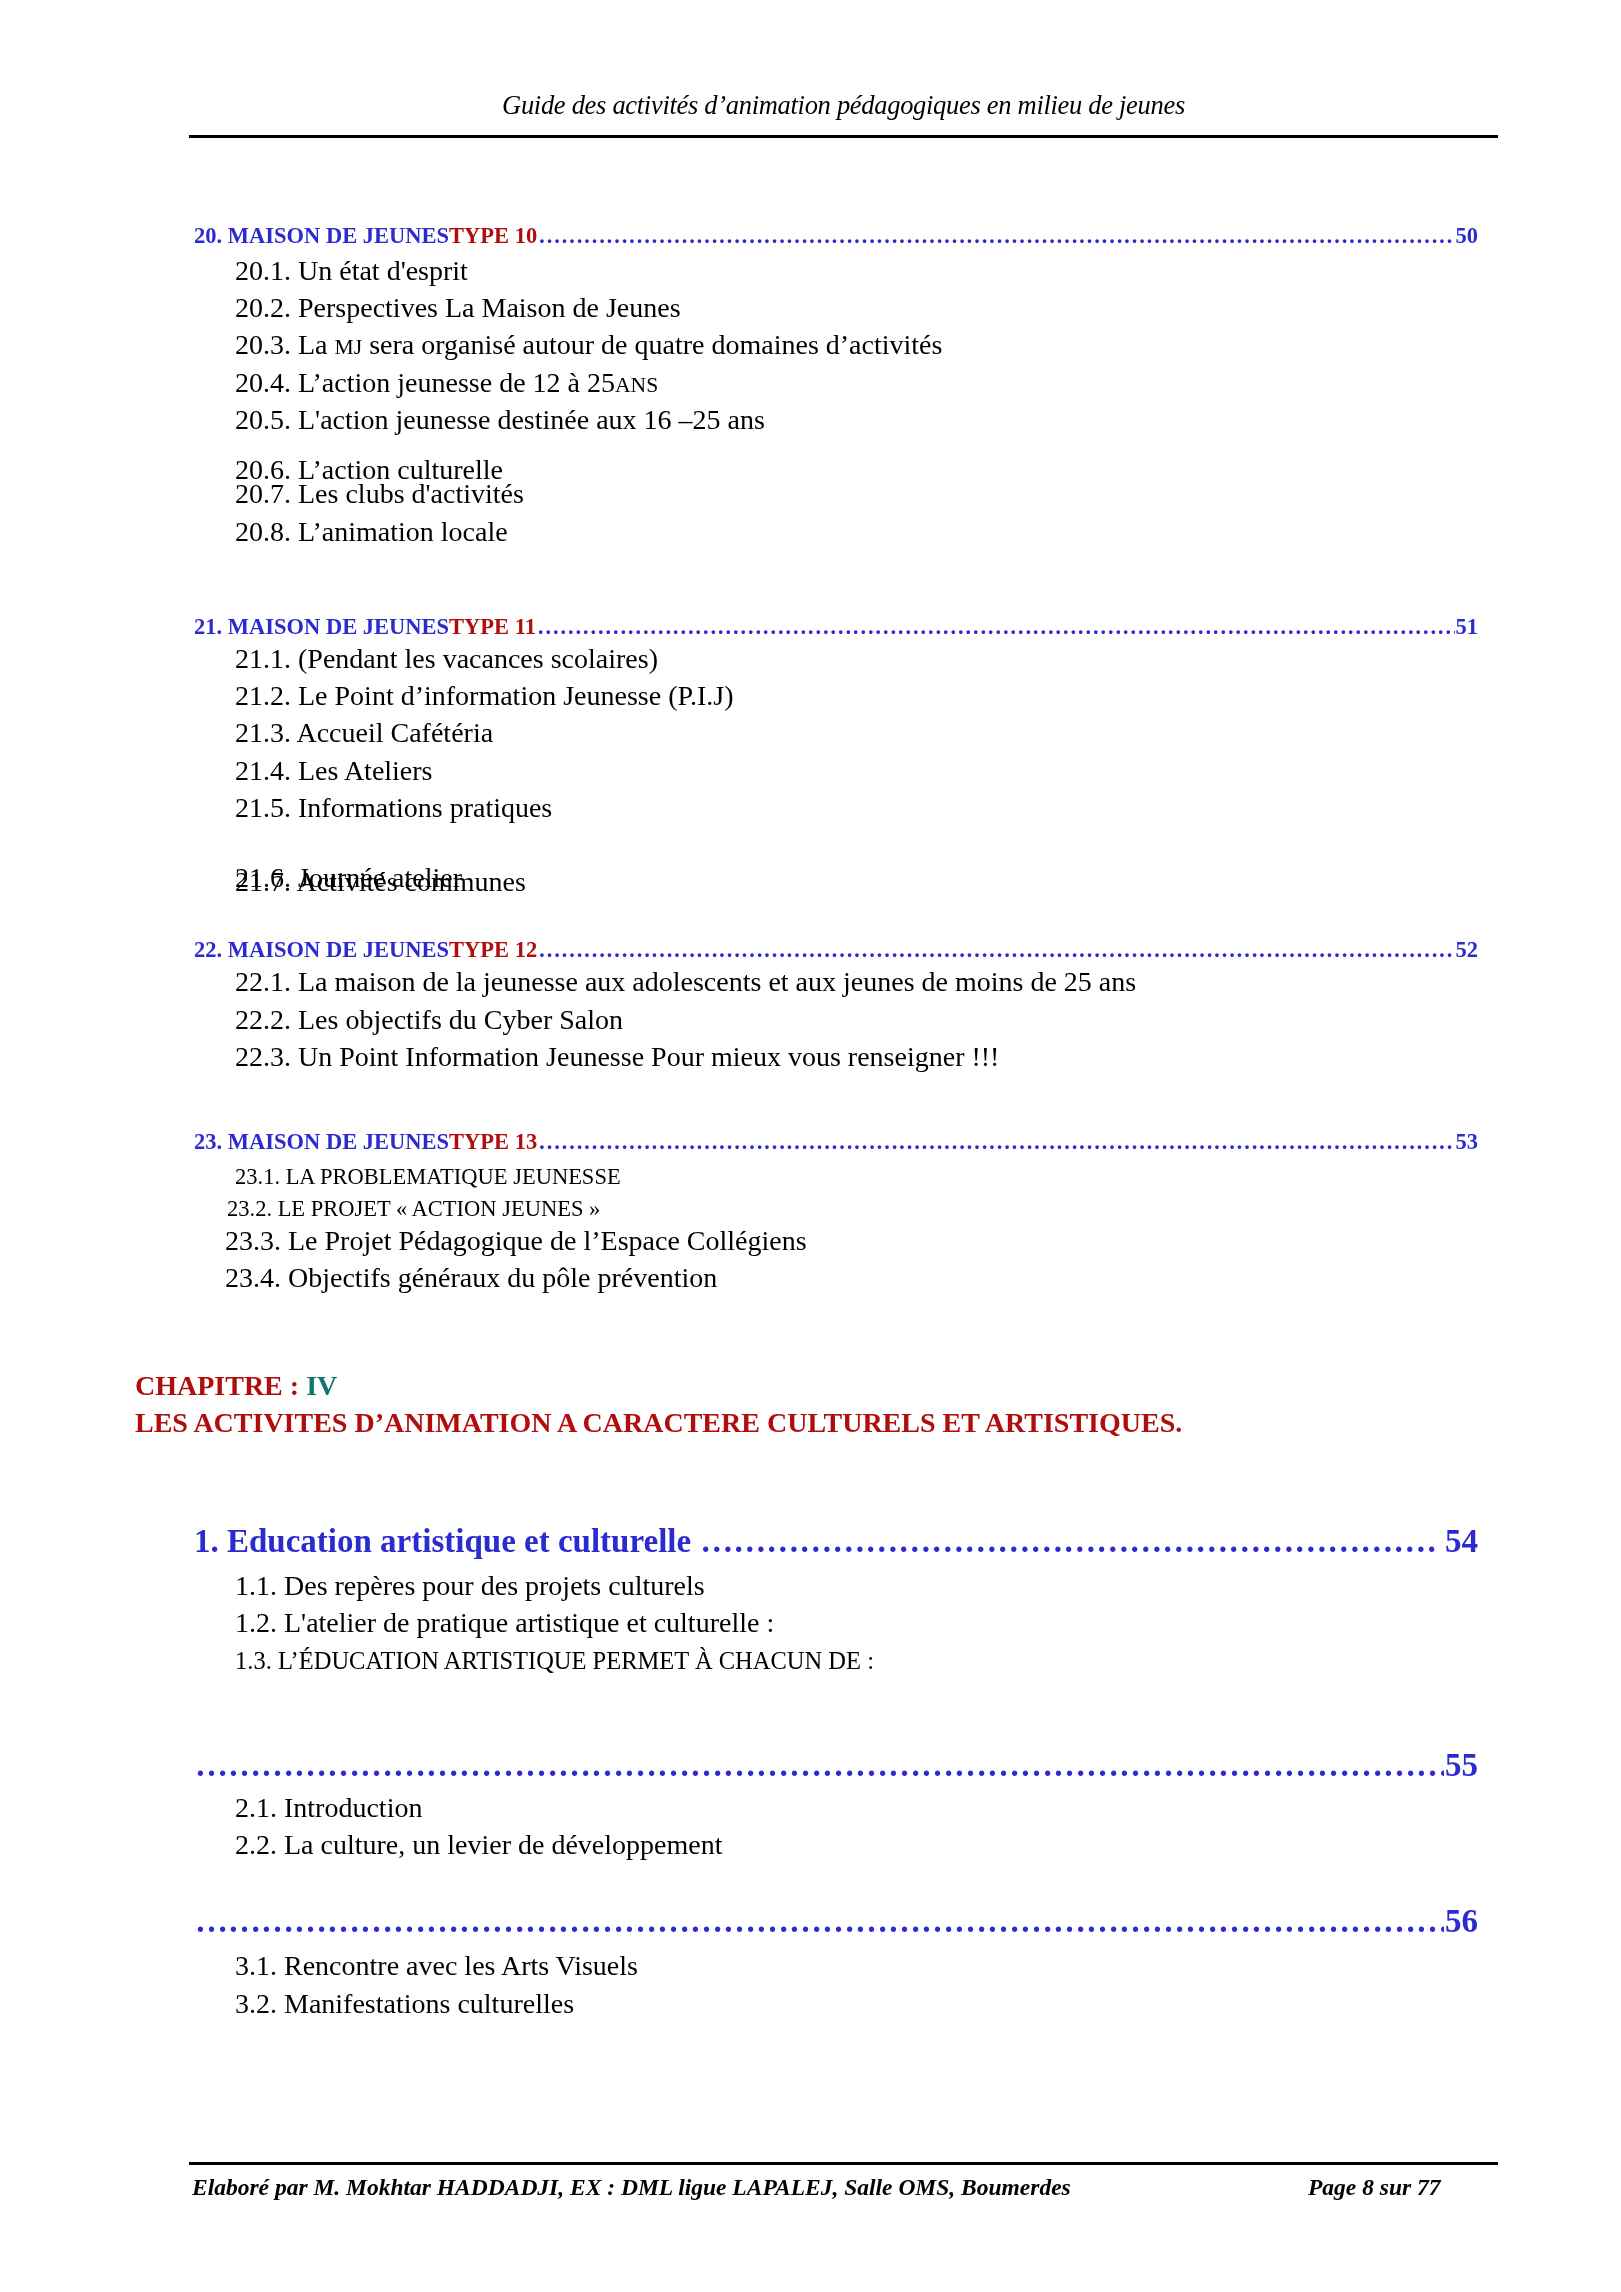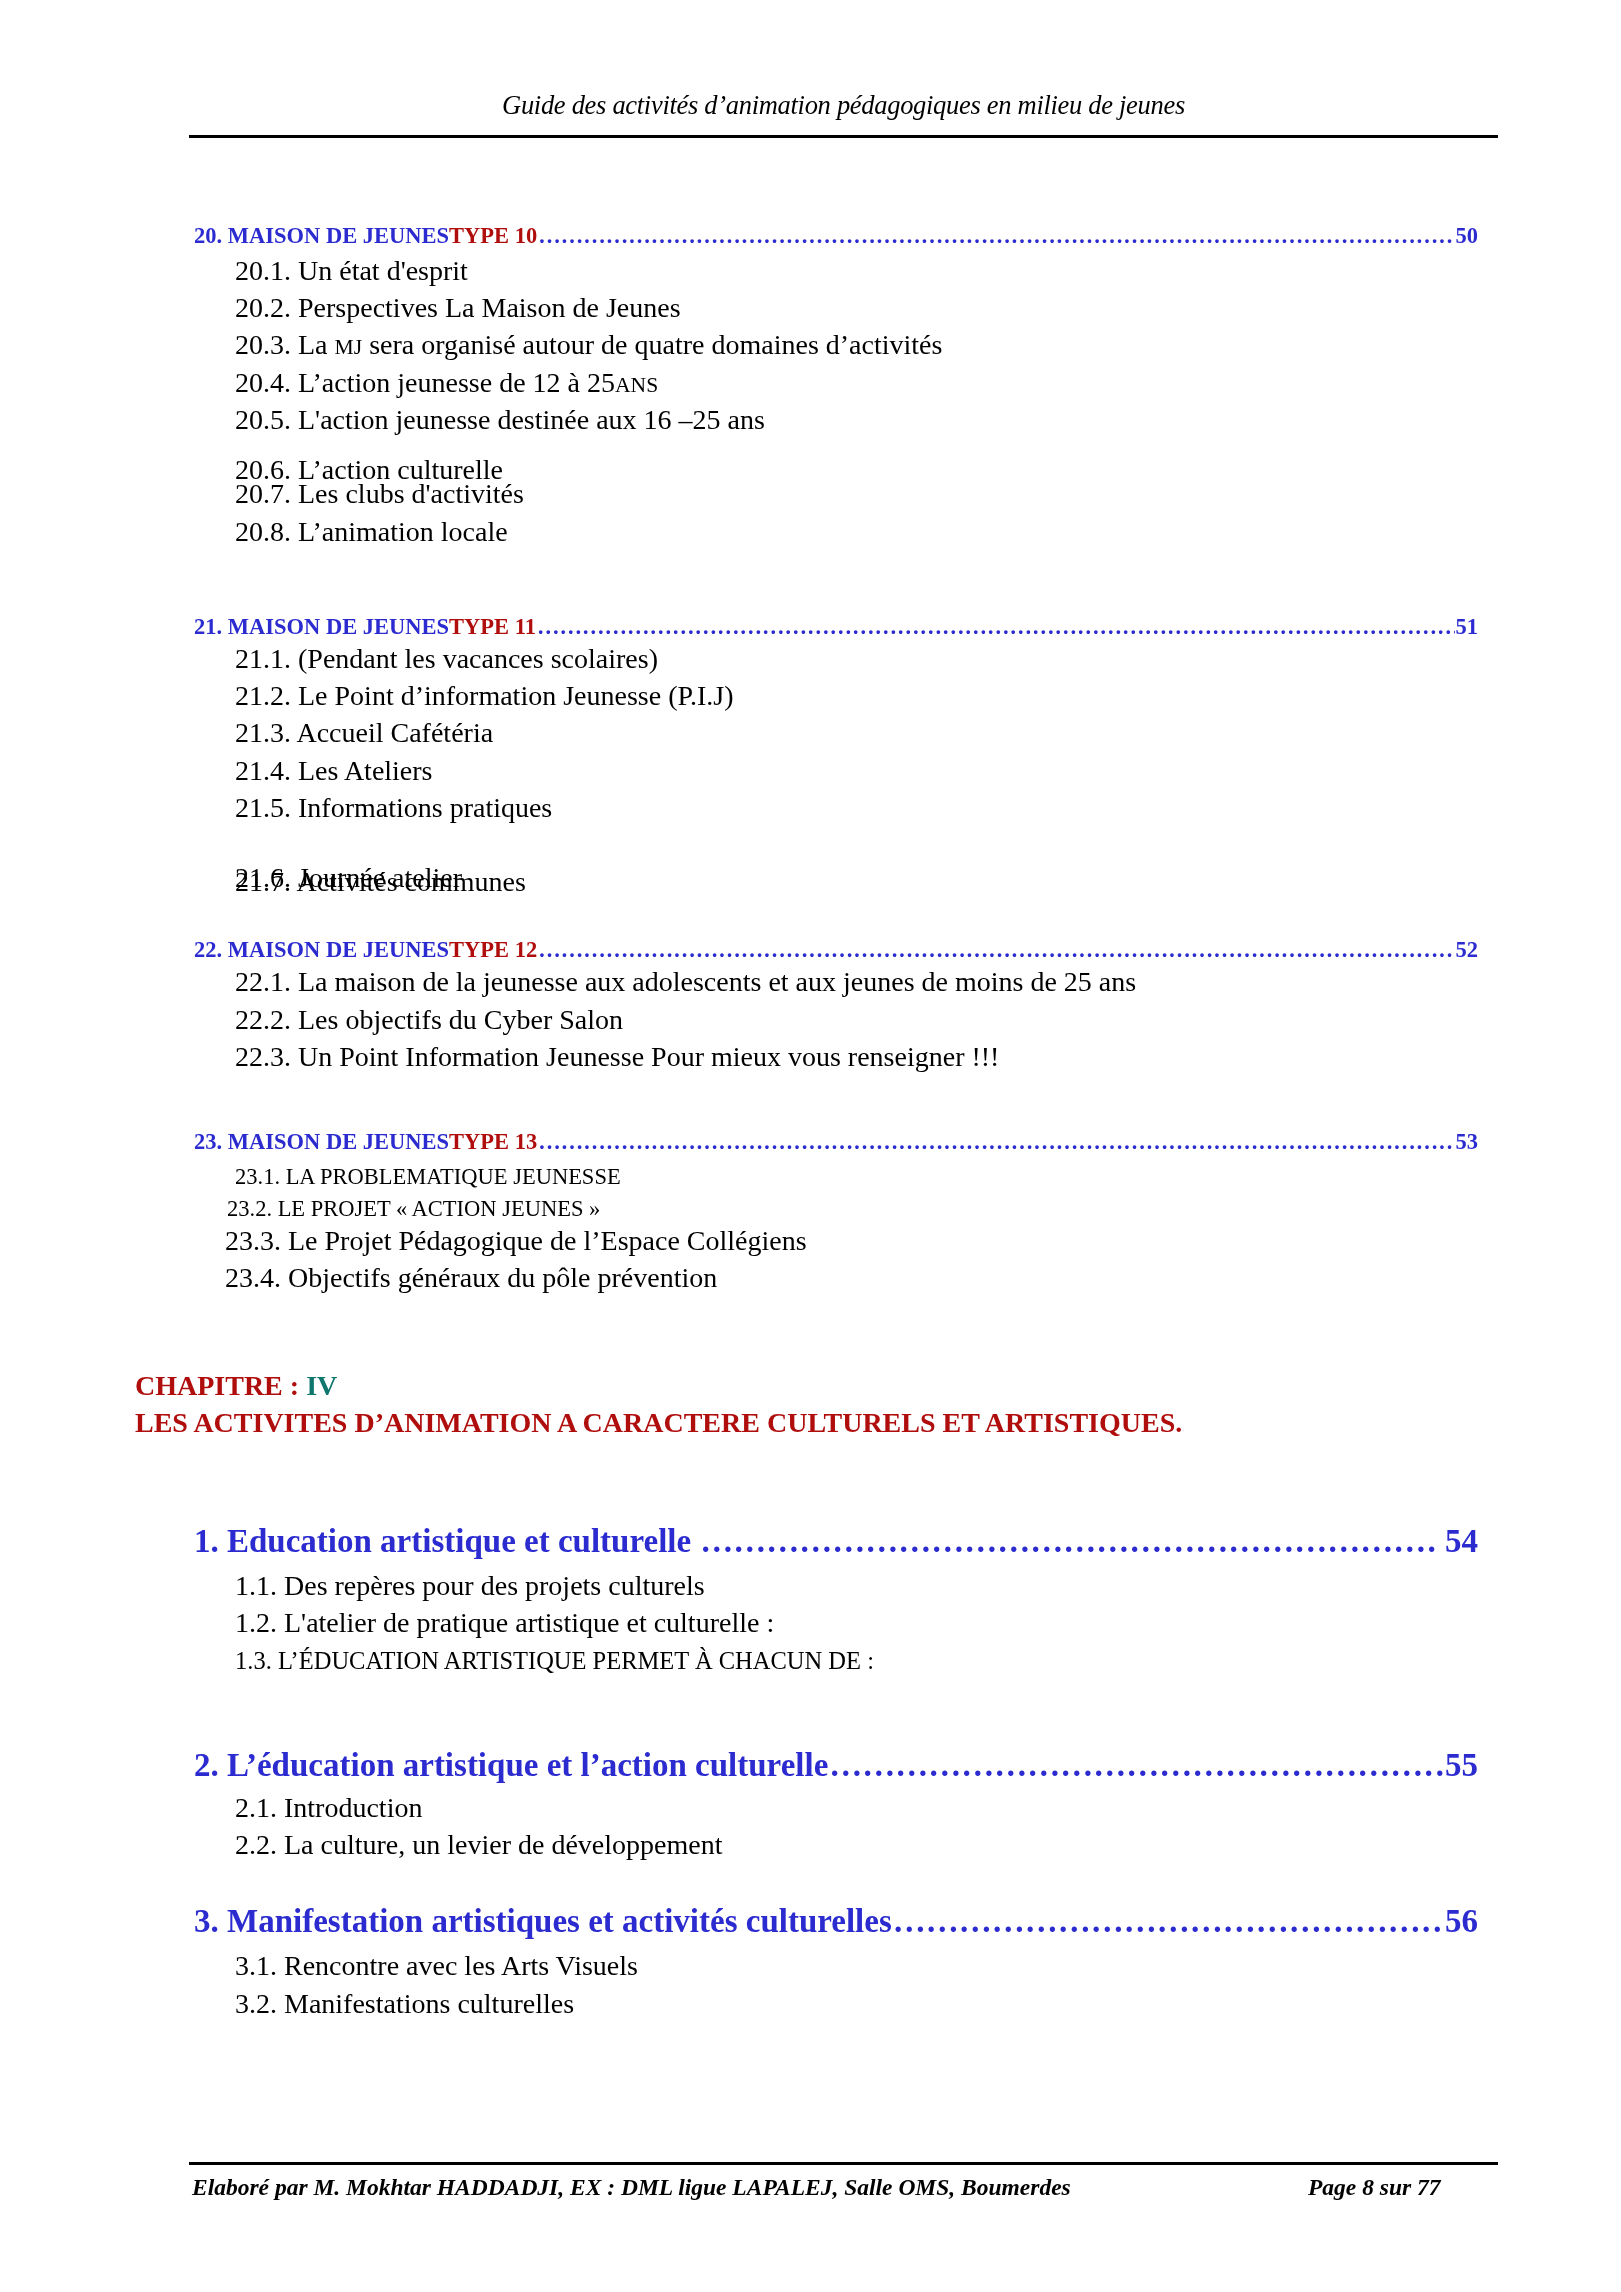--- a/index.html
+++ b/index.html
@@ -88,29 +88,27 @@
 <div class="toc-h big" style="top:1523px;gap:8px;">
   <span>1. Education artistique et culturelle</span>
     <span class="dots"></span>
     <span class="pg">54</span>
 </div>
 <div class="sub" style="top:1570px;">1.1. Des repères pour des projets culturels</div>
 <div class="sub" style="top:1607px;">1.2. L'atelier de pratique artistique et culturelle :</div>
 <div class="sub mid" style="top:1647px;">1.3. L’ÉDUCATION ARTISTIQUE PERMET À CHACUN DE :</div>
 
 <div class="toc-h big" style="top:1747px;">
-  <span>2. L’éducation artistique et l’action culturelle</span>
     <span class="dots"></span>
     <span class="pg">55</span>
 </div>
 <div class="sub" style="top:1792px;">2.1. Introduction</div>
 <div class="sub" style="top:1829px;">2.2. La culture, un levier de développement</div>
 
 <div class="toc-h big" style="top:1903px;">
-  <span>3. Manifestation artistiques et activités culturelles</span>
     <span class="dots"></span>
     <span class="pg">56</span>
 </div>
 <div class="sub" style="top:1950px;">3.1. Rencontre avec les Arts Visuels</div>
 <div class="sub" style="top:1988px;">3.2. Manifestations culturelles</div>
 
 <div class="footer-rule"></div>
 <div class="footer-left">Elaboré par M. Mokhtar HADDADJI,  EX : DML ligue LAPALEJ, Salle OMS, Boumerdes</div>
 <div class="footer-right">Page 8 sur 77</div>
 

